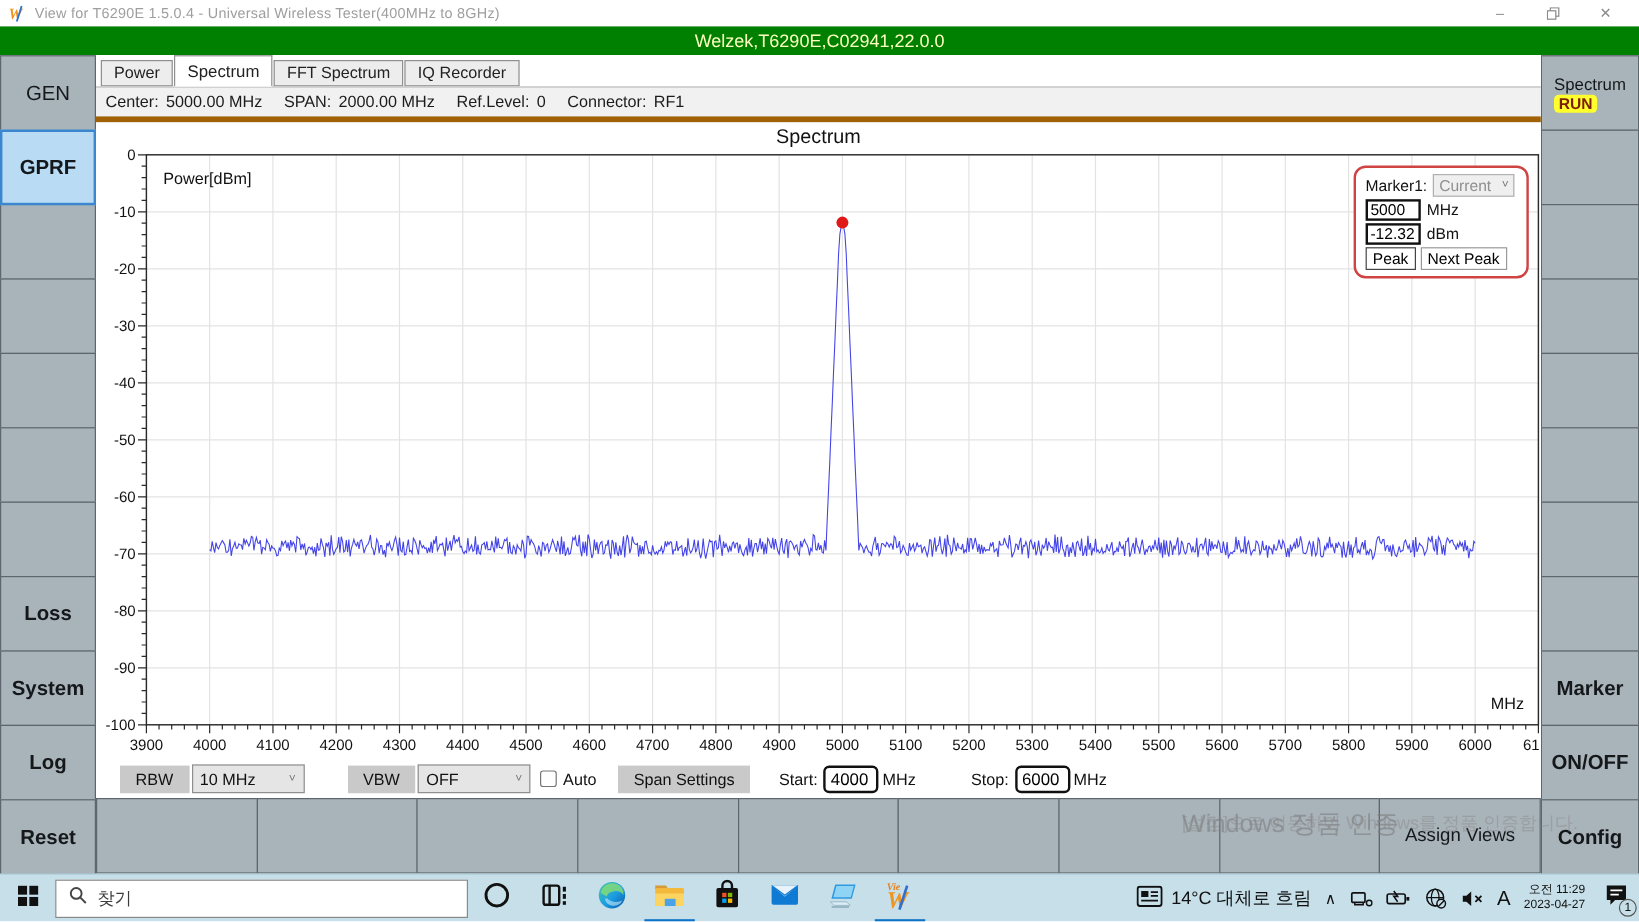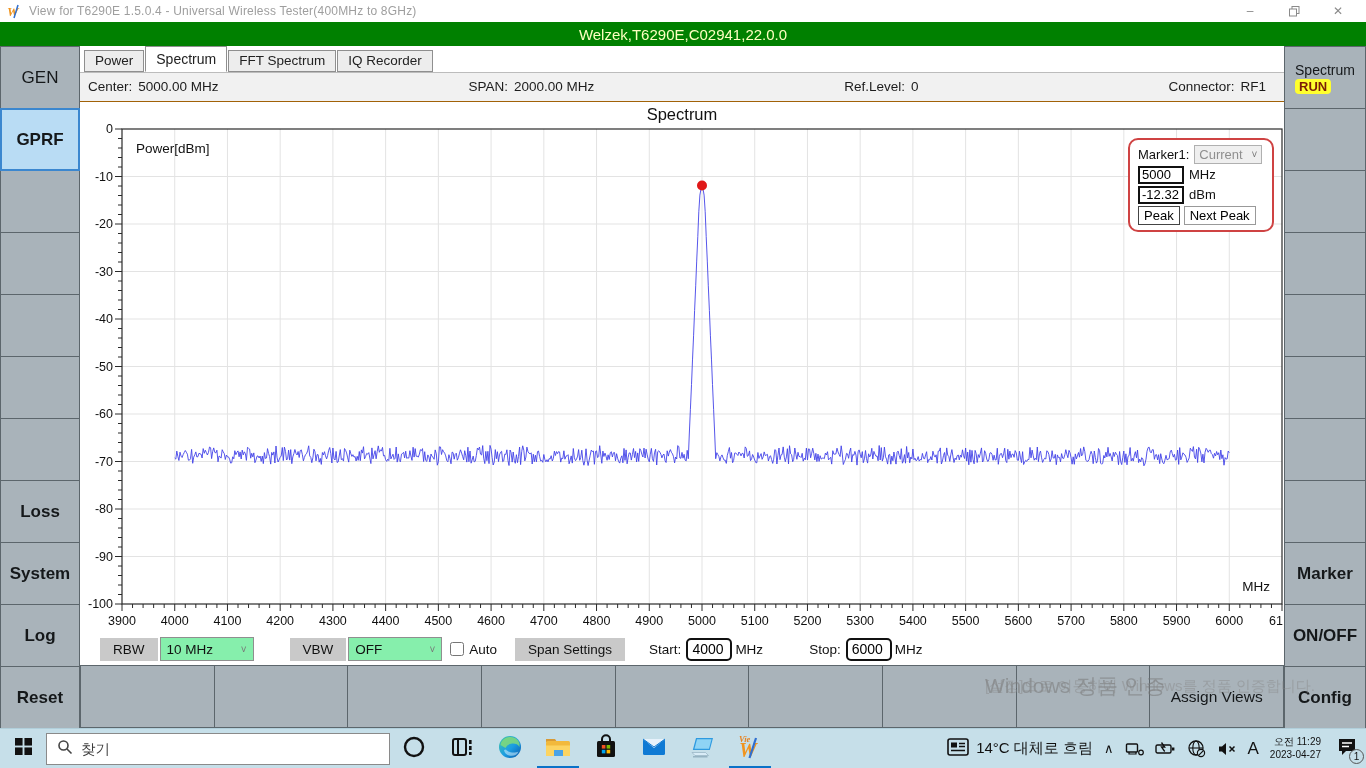--- a/index.html
+++ b/index.html
@@ -29,42 +29,42 @@
   .run-badge { align-self:flex-start; margin-left:4px; margin-top:1px; background:#ffff2e; color:#7c1d06; font-weight:bold; font-size:13px; padding:0 4px; border-radius:4px; }
 
   .center { width:1204px; display:flex; flex-direction:column; background:#fff; position:relative; }
 
   
   .tabbar { height:26px; display:flex; align-items:flex-end; padding-left:4px; background:#fff; }
   .tab { height:22px; line-height:20px; padding:0 10px; font-size:13.5px; background:#ededed; border:1px solid #8f8f8f; margin-right:1px; color:#222; cursor:default; }
   .tab.active { height:26px; line-height:24px; background:#fff; border-bottom:1px solid #fff; font-size:14px; z-index:2; }
 
   
-  .infobar { height:30px; background:#f1f1f1; border-top:1px solid #bcbcbc; border-bottom:1px solid #a16207; display:flex; align-items:center; padding-left:8px; font-size:13.5px; color:#1c1c1c;justify-content:space-between; }
+  .infobar { height:30px; background:#f1f1f1; border-top:1px solid #bcbcbc; border-bottom:5px solid #a16207; display:flex; align-items:center; padding-left:8px; font-size:13.5px; color:#1c1c1c; }
   .info-item { margin-right:18px; white-space:nowrap; }
   .info-item .lbl { margin-right:6px; }
 
   
   .chart-wrap { height:532px; position:relative; background:#fff; }
   .chart-title { position:absolute; top:3px; left:0; width:100%; text-align:center; font-size:16.5px; color:#111; }
   #chart-svg { position:absolute; top:0; left:0; }
 
   
   .marker-panel { position:absolute; left:1048px; top:36px; width:146px; height:94px; border:2px solid #cf4343; border-radius:10px; background:#fff; padding:5px 8px; font-size:13px; color:#111; z-index:3; }
   .mp-row { display:flex; align-items:center; margin-bottom:2px; }
   .mp-select { display:inline-flex; width:68px; justify-content:space-between; align-items:center; border:1px solid #b0b0b0; background:#efefef; color:#8f8f8f; padding:0 4px; height:19px; margin-left:5px; font-size:13px; }
   .mp-input { width:46px; height:18px; border:2px solid #111; font-size:13px; padding:0 2px; font-family:"Liberation Sans",sans-serif; }
   .mp-unit { margin-left:5px; }
   .mp-btn { border:1px solid #444; background:#fff; font-size:13px; padding:1px 5px; margin-right:4px; font-family:"Liberation Sans",sans-serif; }
   .mp-btn.secondary { border-color:#999; }
 
   
   .controls-row { height:32px; display:flex; align-items:center; font-size:13.5px; color:#111; background:#fff; }
   .ctl-label { background:#c9c9c9; padding:4px 13px; }
-  .ctl-select { border:1px solid #8f8f8f; background:#86efac; height:24px; width:94px; display:flex; align-items:center; justify-content:space-between; padding:0 6px; }
+  .ctl-select { border:1px solid #8f8f8f; background:#e5e5e5; height:24px; width:94px; display:flex; align-items:center; justify-content:space-between; padding:0 6px; }
   .chev { color:#777; font-size:10px; }
   .ctl-input { width:46px; height:23px; border:2px solid #111; border-radius:5px; font-size:14px; padding:0 4px; font-family:"Liberation Sans",sans-serif; }
   .ctl-unit { margin-left:3px; }
   .auto-chk { width:14px; height:14px; margin-left:8px; }
 
   
   .bottom-row { height:63px; display:flex; }
   .bottom-btn { flex:1; background:#a9b3ba; border:1px solid #5c666c; margin-left:-1px; display:flex; align-items:center; justify-content:center; font-size:15.5px; color:#15181a; text-align:center; padding:0 16px; line-height:1.25; }
   .bottom-btn:first-child { margin-left:0; }
 

